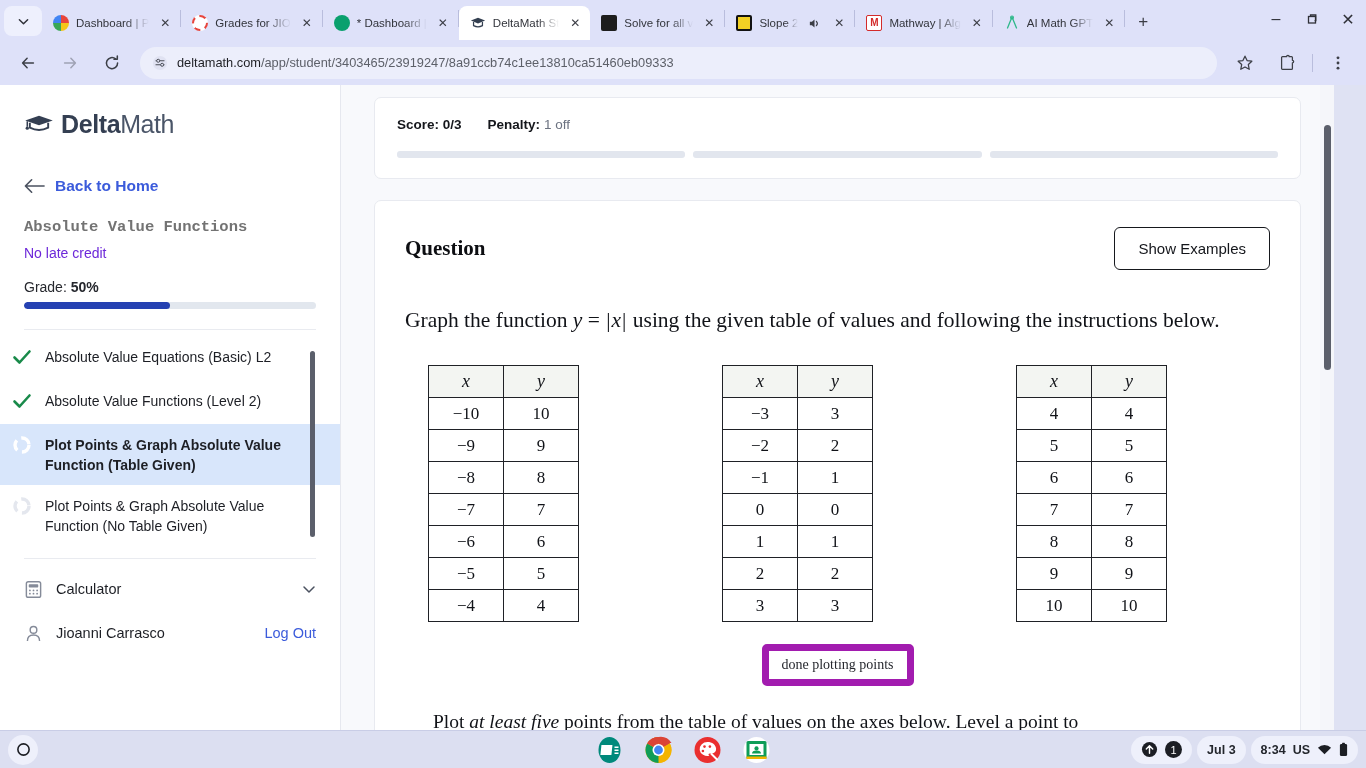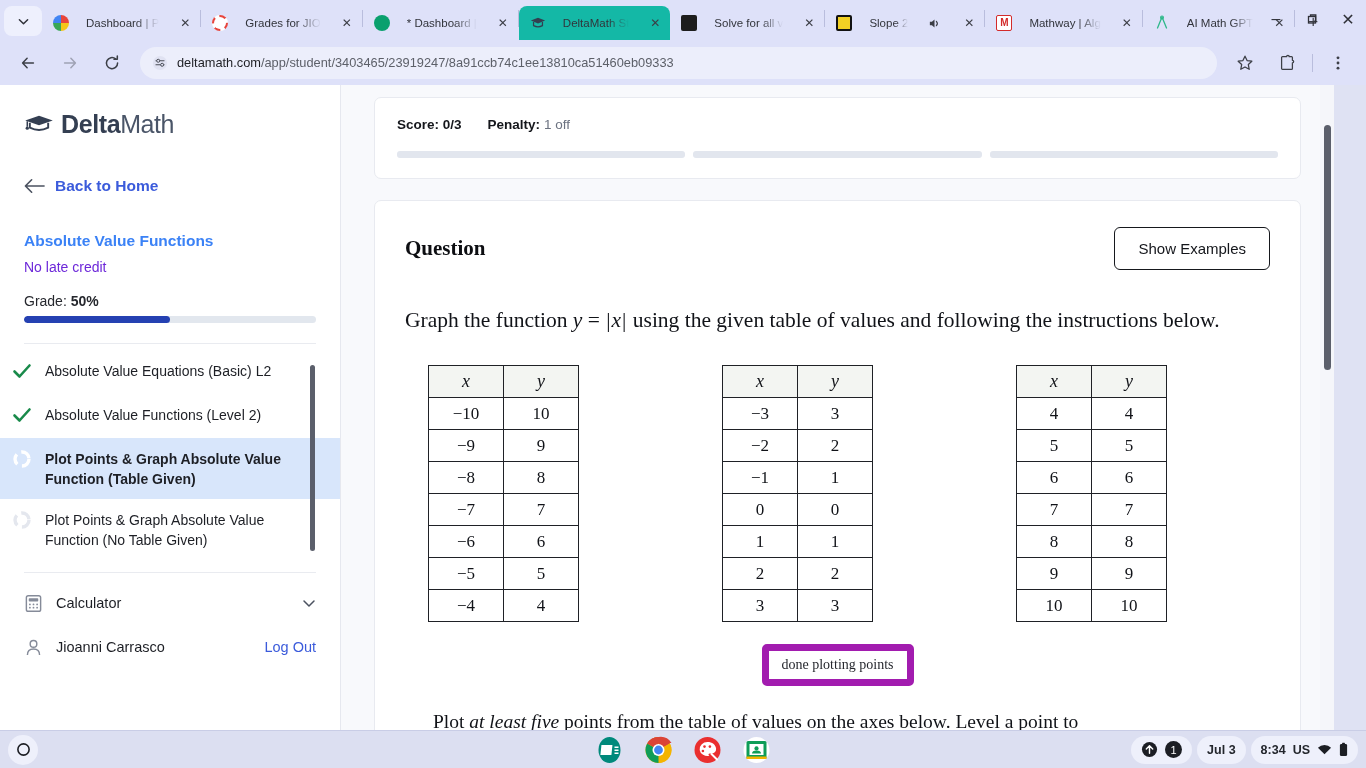--- a/index.html
+++ b/index.html
@@ -29,29 +29,29 @@
     background: #eef0fd;
     border-radius: 8px;
     display: flex; align-items: center; justify-content: center;
     flex: none;
     cursor: pointer;
   }
   .tab {
     height: 34px;
     display: flex;
     align-items: center;
-    gap: 17px;
+    gap: 7px;
     padding: 0 6px 0 11px;
     position: relative;
     flex: none;
     cursor: default;
     border-radius: 8px 8px 0 0;
   }
   .tab.active {
-    background: #14b8a6;
+    background: #ffffff;
   }
   .tab .favicon {
     width: 16px; height: 16px; flex: none;
     display: block;
     border-radius: 3px;
     position: relative;
   }
   .tab .tab-title {
     font-size: 11.5px;
     color: #32343b;
@@ -170,22 +170,23 @@
   #back-home {
     display: flex; align-items: center; gap: 10px;
     padding: 34px 0 0 24px;
     cursor: pointer;
   }
   #back-home .bh-label {
     color: #3b5bdb; font-weight: 700; font-size: 15.5px;
   }
   .side-pad { padding: 0 24px; }
   #assignment-title {
-    font-size: 15.5px; font-weight: 700; color: #3b82f6;
-    margin-top: 37px;
+    font-size: 15.5px; font-weight: 700; color: #737373;
+    margin-top: 23px;
+    font-family: Liberation Mono, monospace;
   }
   #late-credit {
     font-size: 14px; color: #6d28d9; margin-top: 9px;
   }
   #grade-line {
     font-size: 14px; color: #26282e; margin-top: 18px;
   }
   #grade-line b { font-weight: 700; }
   #grade-bar {
     margin-top: 7px;

